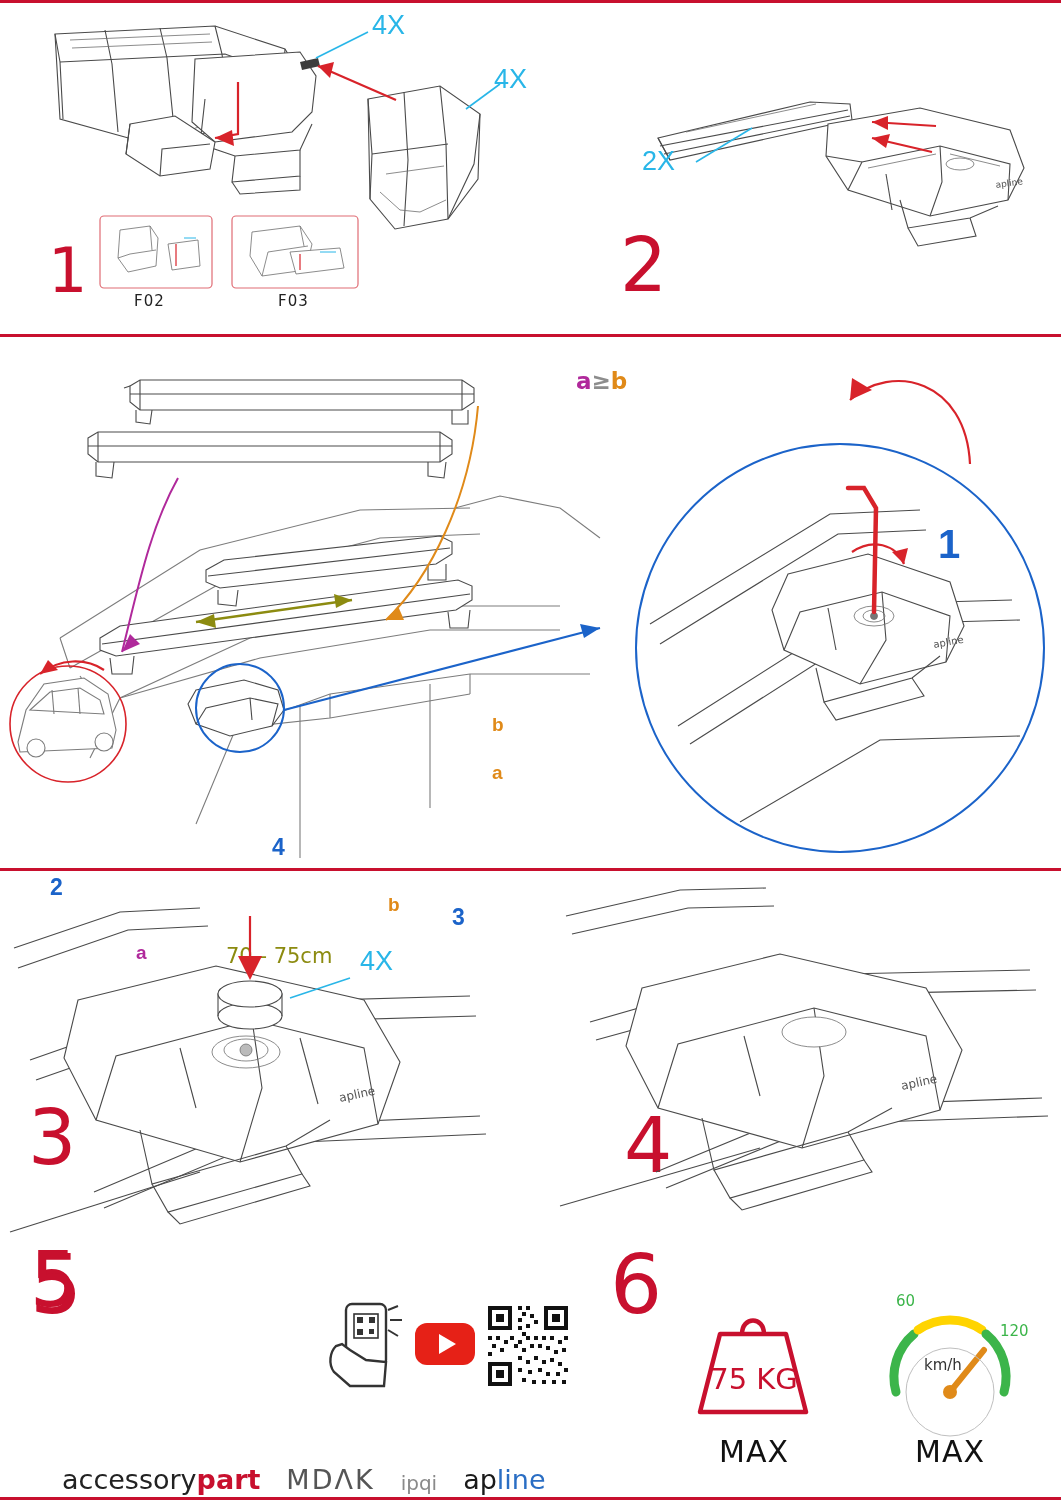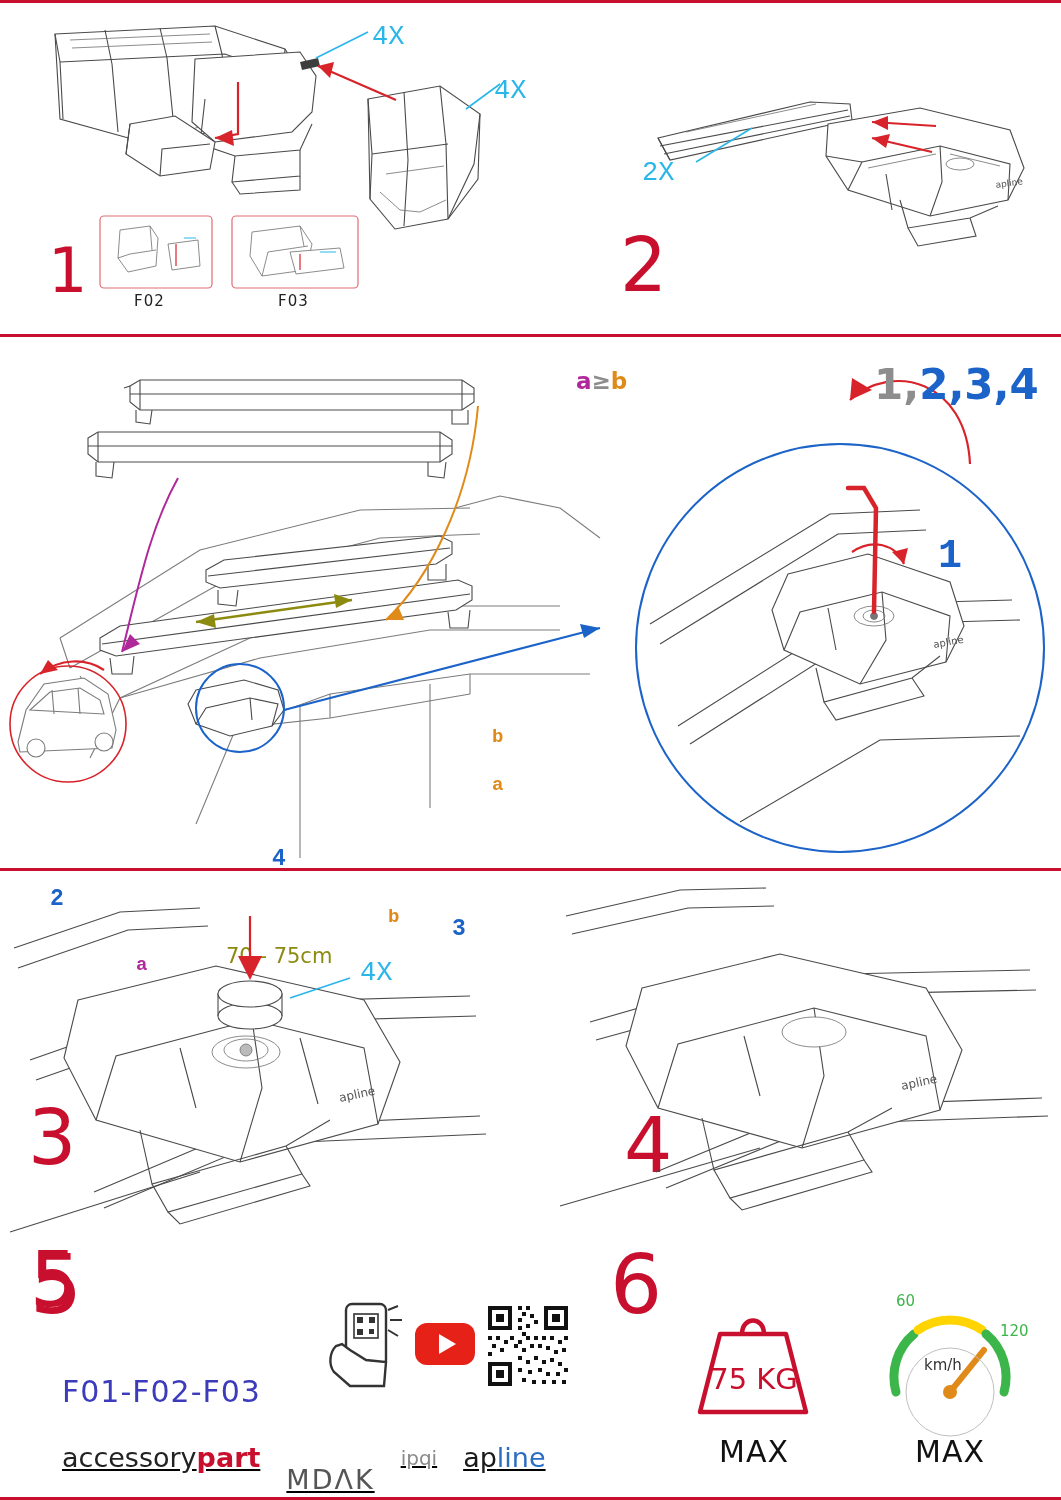--- a/index.html
+++ b/index.html
@@ -14,21 +14,21 @@
   .hr.r1{top:334px;}
   .hr.r2{top:868px;}
   .hr.bottom{top:1497px;}
   .panel{position:absolute;}
   .stepnum{
     position:absolute;color:#c8102e;font-weight:400;
     font-family:"DejaVu Sans", sans-serif;
     line-height:1;letter-spacing:-1px;
   }
   svg{display:block;overflow:visible;}
-  .lbl{position:absolute;font-family:Liberation Mono, monospace;margin-top:12px;}
+  .lbl{position:absolute;font-family:Liberation Sans, sans-serif;}
   .cyan{color:#29b6e8;}
   .blue{color:#1b63c9;}
   .grey{color:#8d8d8d;}
   .magenta{color:#b0299b;}
   .orange{color:#e08a19;}
   .vline{stroke:#4a4a4a;stroke-width:1.1;fill:none;}
   .vthin{stroke:#6e6e6e;stroke-width:0.8;fill:none;}
   .car{stroke:#7c7c7c;stroke-width:1.1;fill:none;}
   .arrow-red{stroke:#d8232a;stroke-width:2.2;fill:none;}
   .arrow-cyan{stroke:#29b6e8;stroke-width:1.6;fill:none;}
@@ -36,21 +36,21 @@
   .arrow-mag{stroke:#b0299b;stroke-width:2;fill:none;}
   .arrow-org{stroke:#e08a19;stroke-width:2;fill:none;}
   .arrow-olive{stroke:#8c8b10;stroke-width:2.4;fill:none;}
   .box-red{stroke:#e06c74;stroke-width:1.2;fill:#fff;}
   .circ-blue{stroke:#1b63c9;stroke-width:2;fill:none;}
   .circ-red{stroke:#d8232a;stroke-width:1.6;fill:none;}
   .fcodes{
     position:absolute;font-family:"DejaVu Sans", sans-serif;
     font-size:30px;color:#3b3bbb;letter-spacing:1px;
   }
-  .logo-row{position:absolute;display:flex;align-items:center;text-decoration:underline;}
+  .logo-row{position:absolute;display:flex;align-items:flex-end;}
   .logo{font-family:"DejaVu Sans", sans-serif;}
   .logo.accessory{font-size:27px;color:#222;}
   .logo.accessory b{color:#c8102e;font-weight:700;}
   .logo.mdak{font-size:27px;color:#555;letter-spacing:2px;margin-top:44px;}
   .logo.ipqi{font-size:20px;color:#8a8a8a;}
   .logo.apline{font-size:27px;color:#1a1a1a;}
   .logo.apline b{color:#2a6ec4;font-weight:400;}
   .maxlabel{
     position:absolute;font-family:"DejaVu Sans", sans-serif;
     font-size:30px;color:#111;letter-spacing:1px;
@@ -342,23 +342,20 @@
       <g stroke="#d8232a" stroke-width="4.5" fill="none" stroke-linecap="round">
         <path d="M254 274 L256 170 L244 150 L228 150"></path>
       </g>
 
       <path class="arrow-red" d="M232 214 C252 200 276 206 284 226"></path>
       <path d="M284 226 L288 210 L272 214 Z" fill="#d8232a"></path>
 
       <path class="arrow-red" d="M350 126 C346 42 272 24 230 62" stroke-width="4"></path>
       <path d="M230 62 L232 40 L252 52 Z" fill="#d8232a"></path>
     </svg>
-    <div class="steplist" style="left:254px;top:22px;">
-      <span class="grey">1,</span><span class="blue">2,3,4</span>
-    </div>
     <div class="lbl blue" style="left:318px;top:184px;font-size:40px;font-weight:700;">1</div>
     <div class="stepnum" style="left:4px;top:770px;font-size:76px;">4</div>
   </div>
 
   <div class="panel" style="left:0;top:872px;width:530px;height:400px;">
     <svg width="530" height="400" viewBox="0 0 530 400">
       <g class="vline">
         <path d="M14 76 L120 40 L200 36"></path>
         <path d="M18 96 L128 58 L208 54"></path>
         <path d="M30 188 L190 132 L470 124"></path>
@@ -424,21 +421,20 @@
       </g>
       <g class="vthin">
         <ellipse cx="284" cy="160" rx="32" ry="15" fill="#fff"></ellipse>
       </g>
       <text x="372" y="218" font-family="DejaVu Sans" font-size="12" fill="#555" transform="rotate(-12 372 218)">apline</text>
     </svg>
   </div>
 
   <div class="stepnum" style="left:30px;top:1244px;font-size:82px;">5</div>
 
-  <div class="fcodes" style="left:62px;top:1374px;">F01-F02-F03</div>
 
   <div class="panel" style="left:320px;top:1300px;width:96px;height:92px;">
     <svg width="96" height="92" viewBox="0 0 96 92">
       <rect x="26" y="4" width="40" height="62" rx="6" fill="#fff" stroke="#333" stroke-width="2.4"></rect>
       <rect x="34" y="14" width="24" height="24" fill="#fff" stroke="#333" stroke-width="1.6"></rect>
       <rect x="37" y="17" width="6" height="6" fill="#333"></rect>
       <rect x="49" y="17" width="6" height="6" fill="#333"></rect>
       <rect x="37" y="29" width="6" height="6" fill="#333"></rect>
       <rect x="49" y="29" width="5" height="5" fill="#333"></rect>
       <path d="M68 10 L78 6 M70 20 L82 20 M68 30 L78 36" stroke="#333" stroke-width="2" fill="none"></path>

